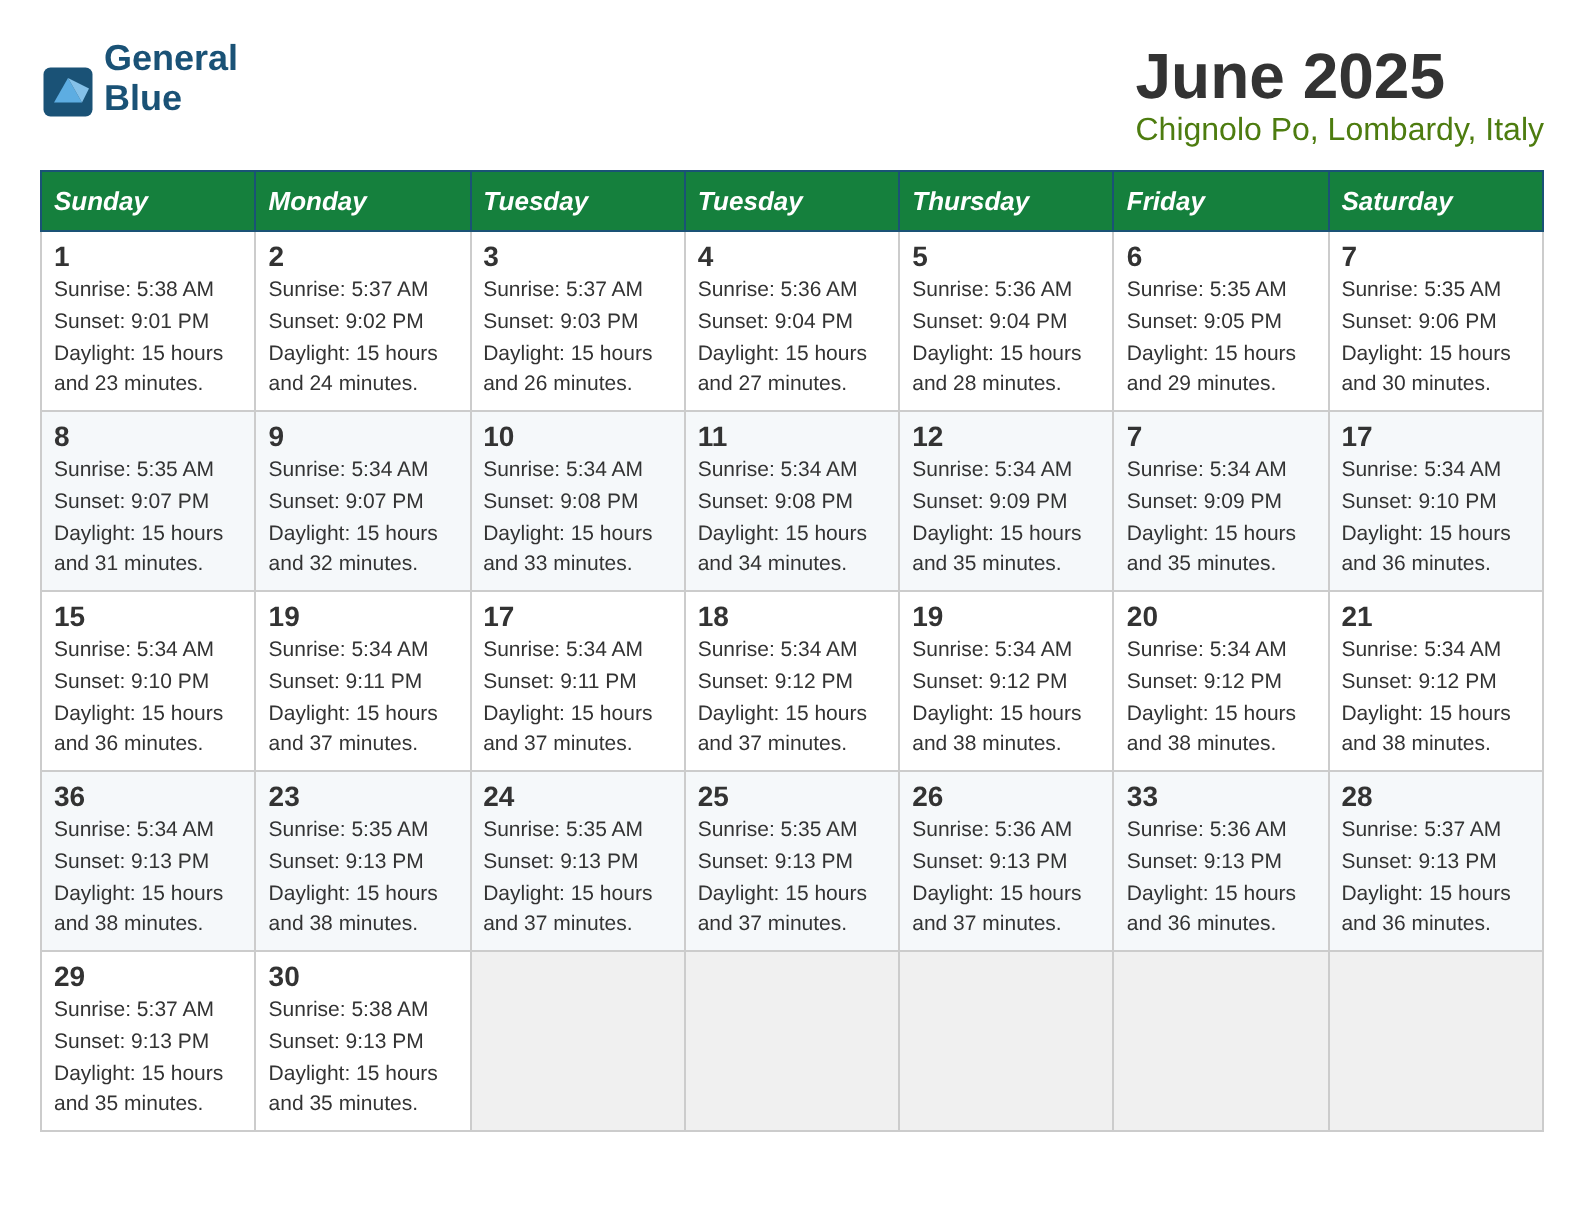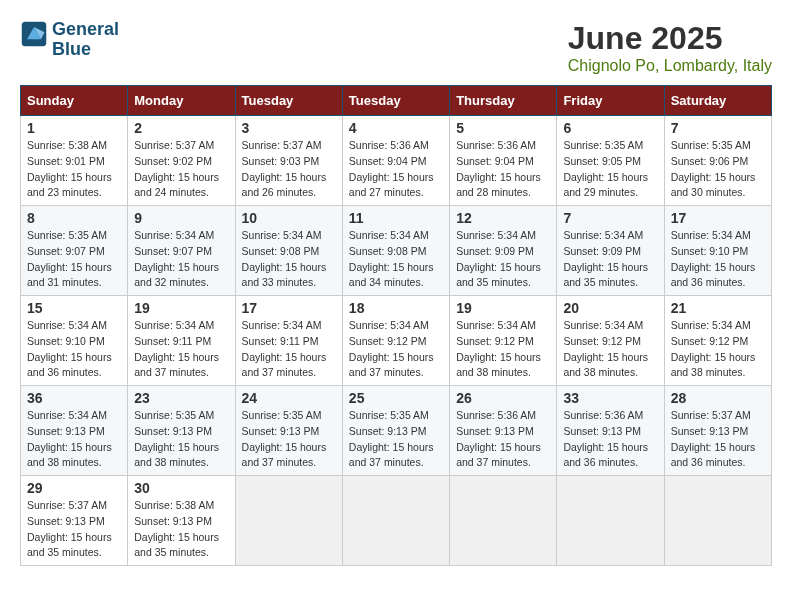--- a/index.html
+++ b/index.html
@@ -11,21 +11,21 @@
       padding: 20px;
     }
     .header {
       display: flex;
       align-items: flex-start;
       justify-content: space-between;
       margin-bottom: 10px;
     }
     .logo {
       display: flex;
-      align-items: flex-start;
+      align-items: flex-end;
       gap: 4px;
     }
     .logo-text {
       font-size: 18px;
       font-weight: bold;
       color: #333;
       line-height: 1.1;
     }
     .logo-text span {
       color: #1a5276;
@@ -44,27 +44,28 @@
     .location-title {
       font-size: 16px;
       color: #4d7c0f;
     }
     table {
       width: 100%;
       border-collapse: collapse;
       font-size: 11px;
     }
     thead tr th {
-      background-color: #7f1d1d;
+      background-color: #15803d;
       color: #fff;
       padding: 7px 6px;
       text-align: left;
       font-size: 13px;
       font-weight: bold;
       border: 1px solid #1a5276;
+      font-style: italic;
     }
     tbody tr td {
       border: 1px solid #ccc;
       vertical-align: top;
       padding: 4px 6px;
       height: 90px;
       width: 107px;
       background: #fff;
       color: #333;
     }

